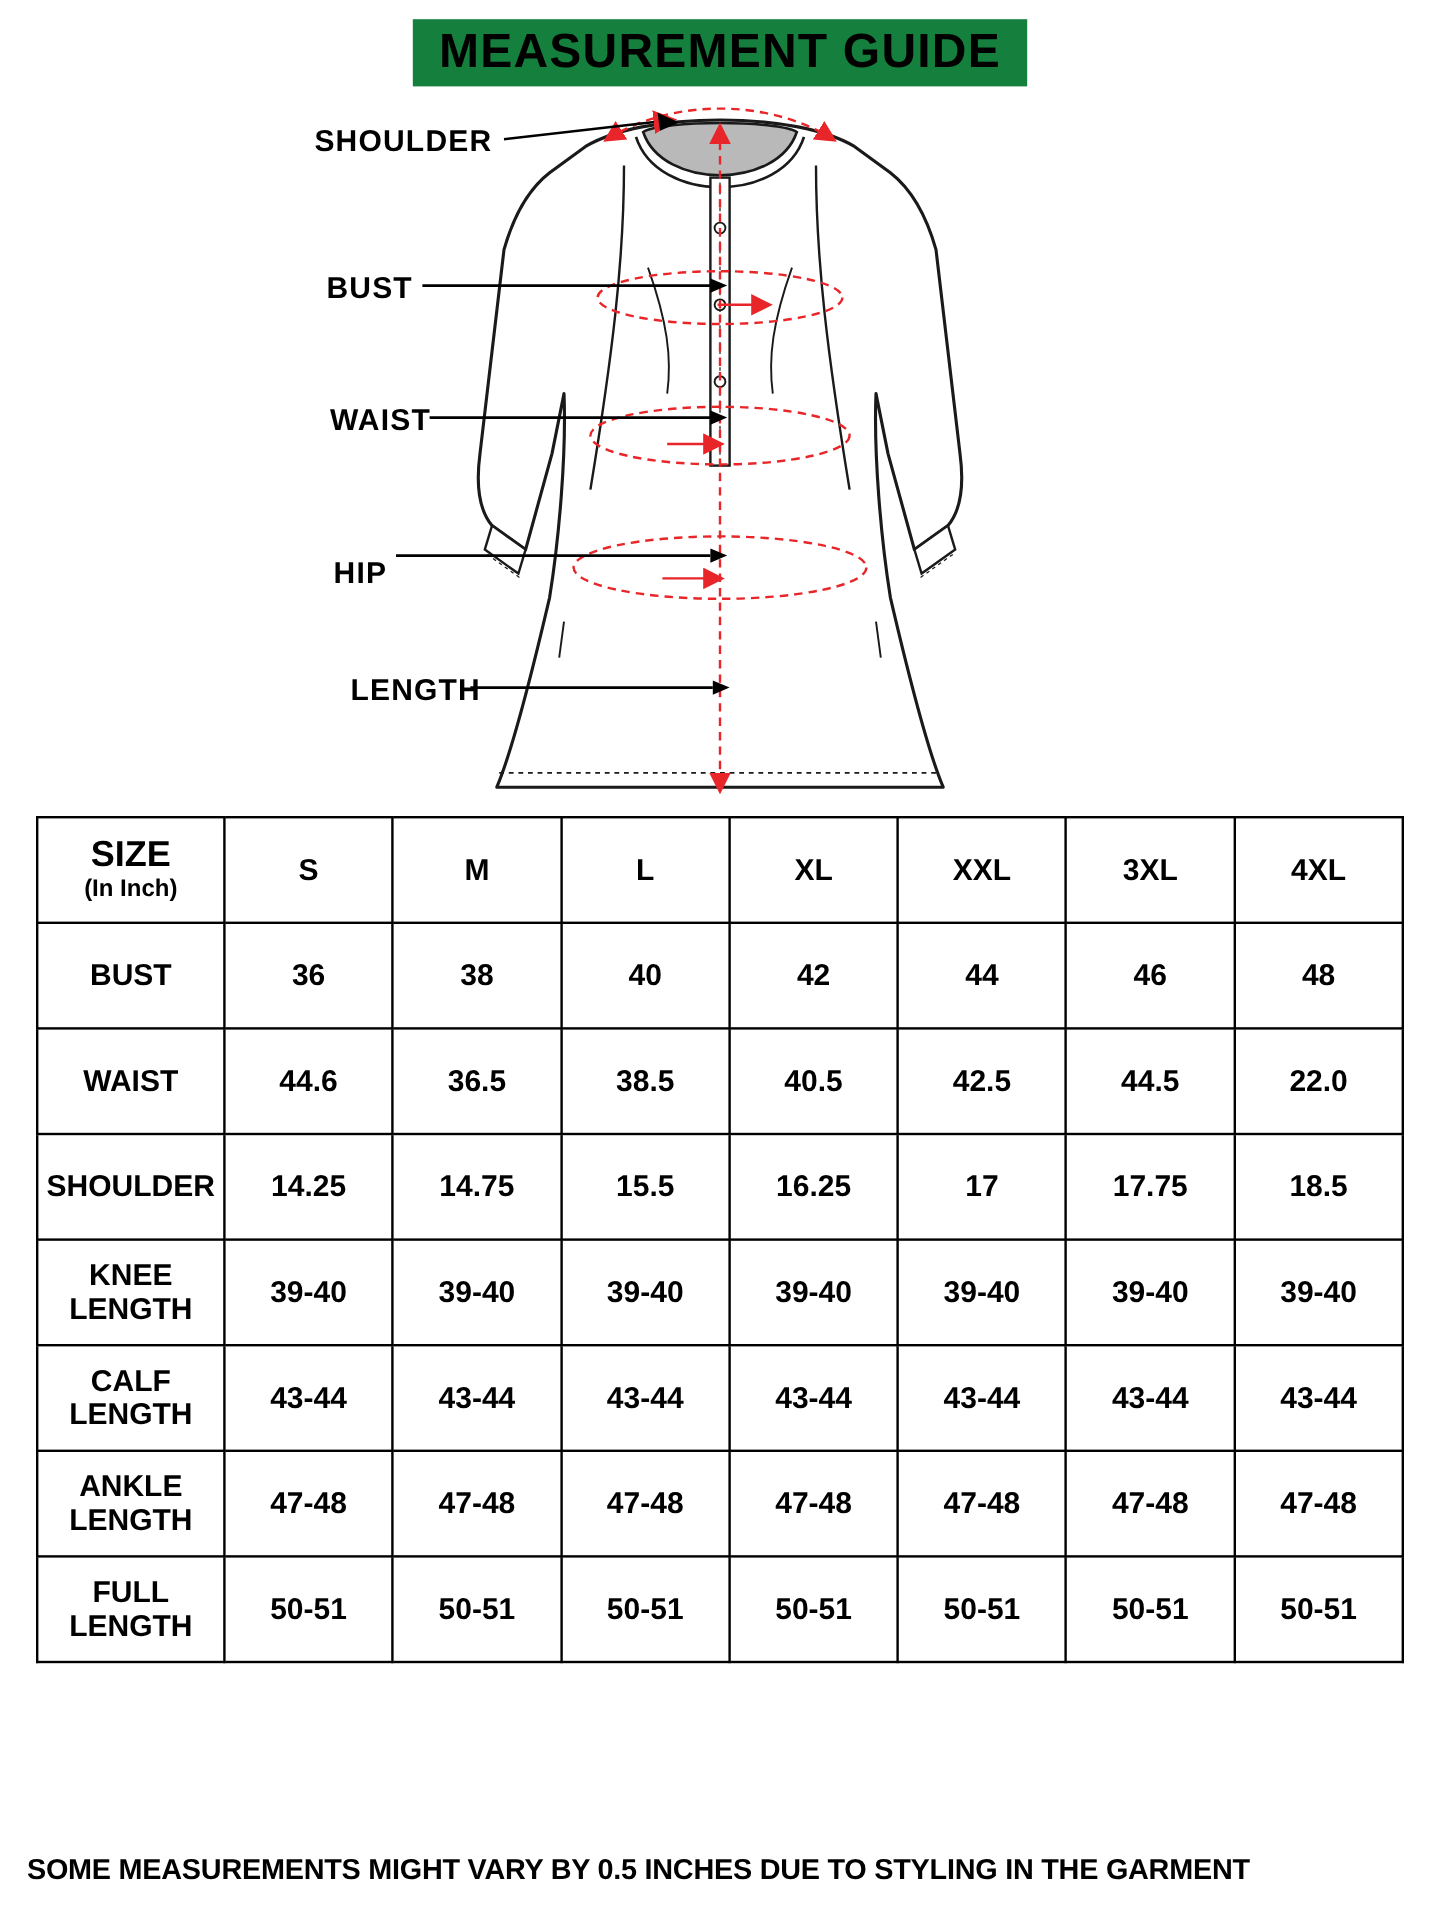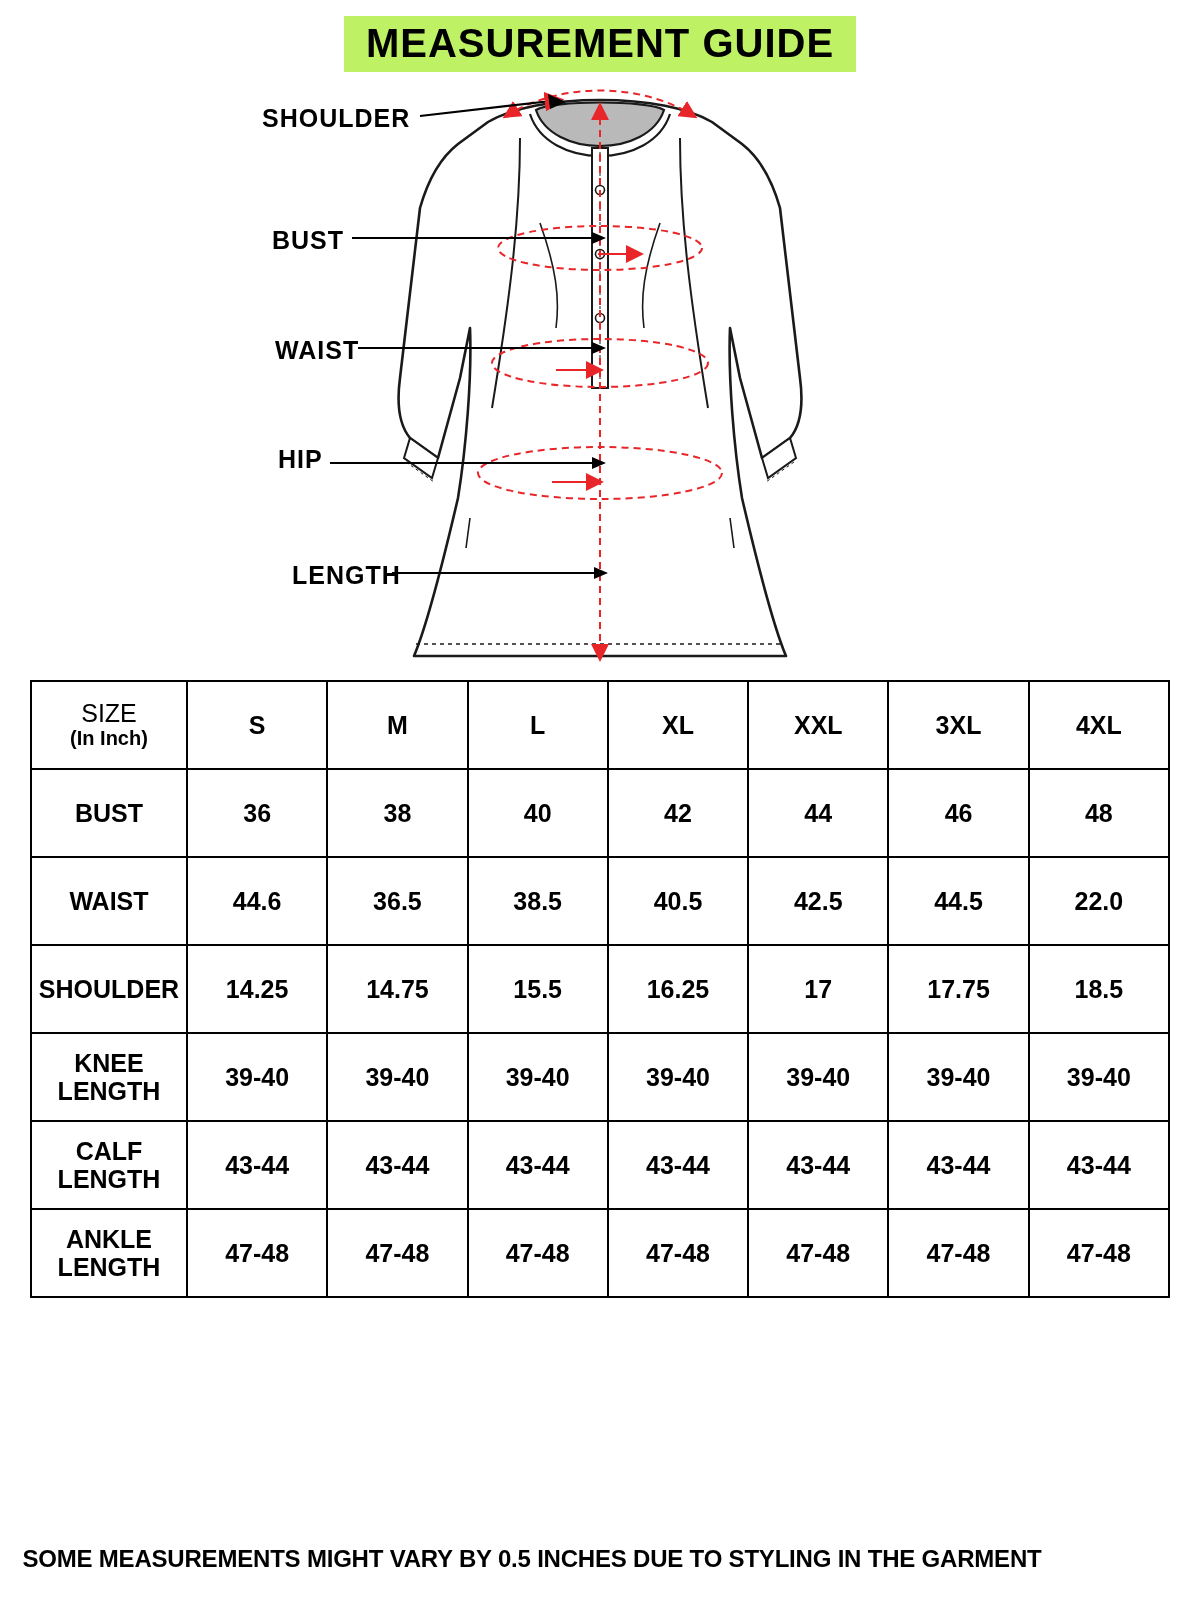--- a/index.html
+++ b/index.html
@@ -17,21 +17,21 @@
     overflow: hidden;
   }
 
   
   .title-wrap {
     text-align: center;
     padding-top: 16px;
   }
   .title {
     display: inline-block;
-    background: #bef264;
+    background: #15803d;
     font-size: 40px;
     font-weight: bold;
     letter-spacing: 1px;
     padding: 6px 22px 8px 22px;
     line-height: 1.05;
   }
 
   
   .illus {
     position: relative;
@@ -65,21 +65,21 @@
   td, th {
     border: 2px solid #000;
     text-align: center;
     vertical-align: middle;
     font-size: 25px;
     font-weight: bold;
     height: 88px;
     padding: 2px 2px;
   }
   td.head-col { width: 156px; }
-  .size-cell .big { font-size: 25px; font-weight: normal; display:block; line-height: 1.05;}
+  .size-cell .big { font-size: 30px; font-weight: bold; display:block; line-height: 1.05;}
   .size-cell .small { font-size: 20px; font-weight: bold; display:block; line-height: 1.2; }
   .two-line { line-height: 1.12; }
 
   
   .footnote {
     position: absolute;
     left: 0; top: 1545px;
     width: 1064px;
     text-align: center;
     font-size: 24px;
@@ -177,21 +177,21 @@
       <polygon points="592,154 606,160 592,166" fill="#000"></polygon>
       <polygon points="592,264 606,270 592,276" fill="#000"></polygon>
       <polygon points="592,379 606,385 592,391" fill="#000"></polygon>
       <polygon points="594,489 608,495 594,501" fill="#000"></polygon>
       <polygon points="548,16 566,24 550,31" fill="#000"></polygon>
     </svg>
 
     <div class="lbl" style="left:262px; top:26px;">SHOULDER</div>
     <div class="lbl" style="left:272px; top:148px;">BUST</div>
     <div class="lbl" style="left:275px; top:258px;">WAIST</div>
-    <div class="lbl" style="left:278px; top:367px;">HIP</div>
+    <div class="lbl" style="left:278px; top:386px;">HIP</div>
     <div class="lbl" style="left:272px; top:483px;margin-left:20px;">LENGTH</div>
   </div>
 
   <div class="table-wrap">
     <table>
       <tbody>
           <tr>
         <td class="head-col size-cell">
           <span class="big">SIZE</span>
           <span class="small">(In Inch)</span>
@@ -265,18 +265,28 @@
         <td class="head-col two-line">ANKLE LENGTH</td>
         <td>47-48</td>
         <td>47-48</td>
         <td>47-48</td>
         <td>47-48</td>
         <td>47-48</td>
         <td>47-48</td>
         <td>47-48</td>
       </tr>
 
+      <tr>
+        <td class="head-col two-line">FULL LENGTH</td>
+        <td>50-51</td>
+        <td>50-51</td>
+        <td>50-51</td>
+        <td>50-51</td>
+        <td>50-51</td>
+        <td>50-51</td>
+        <td>50-51</td>
+      </tr>
     </tbody>
       </table>
   </div>
 
   <div class="footnote">SOME MEASUREMENTS MIGHT VARY BY 0.5 INCHES DUE TO STYLING IN THE GARMENT</div>
 </div>
 
 </body></html>

